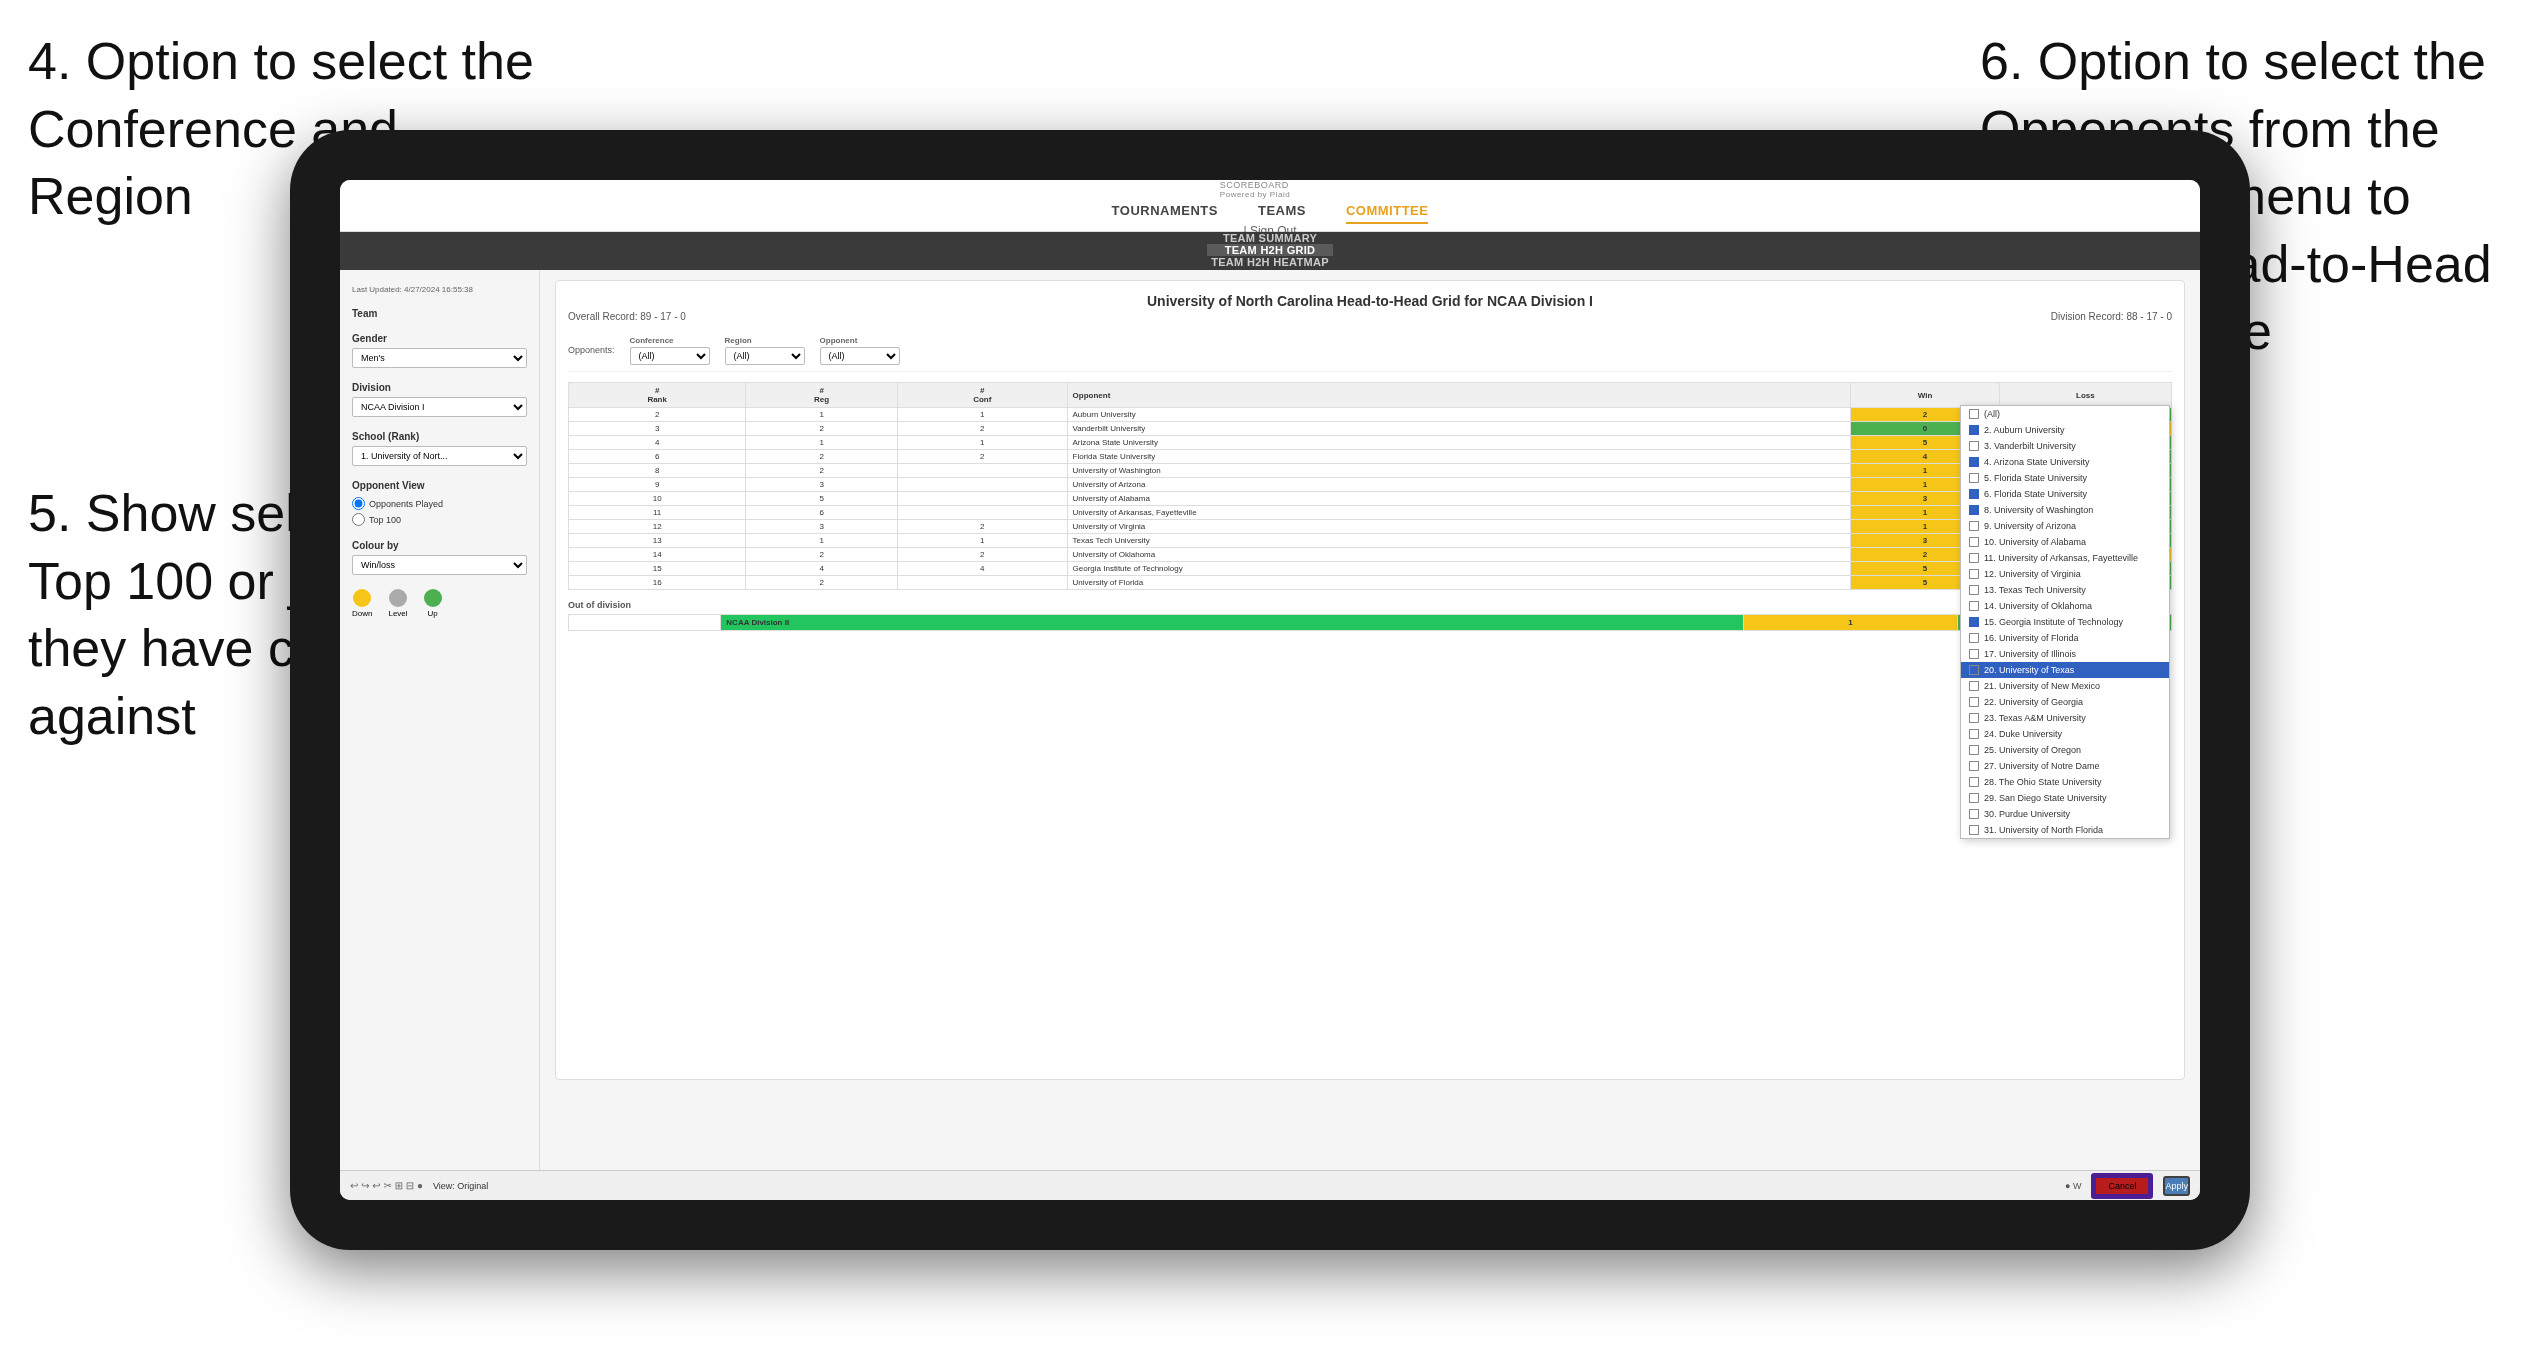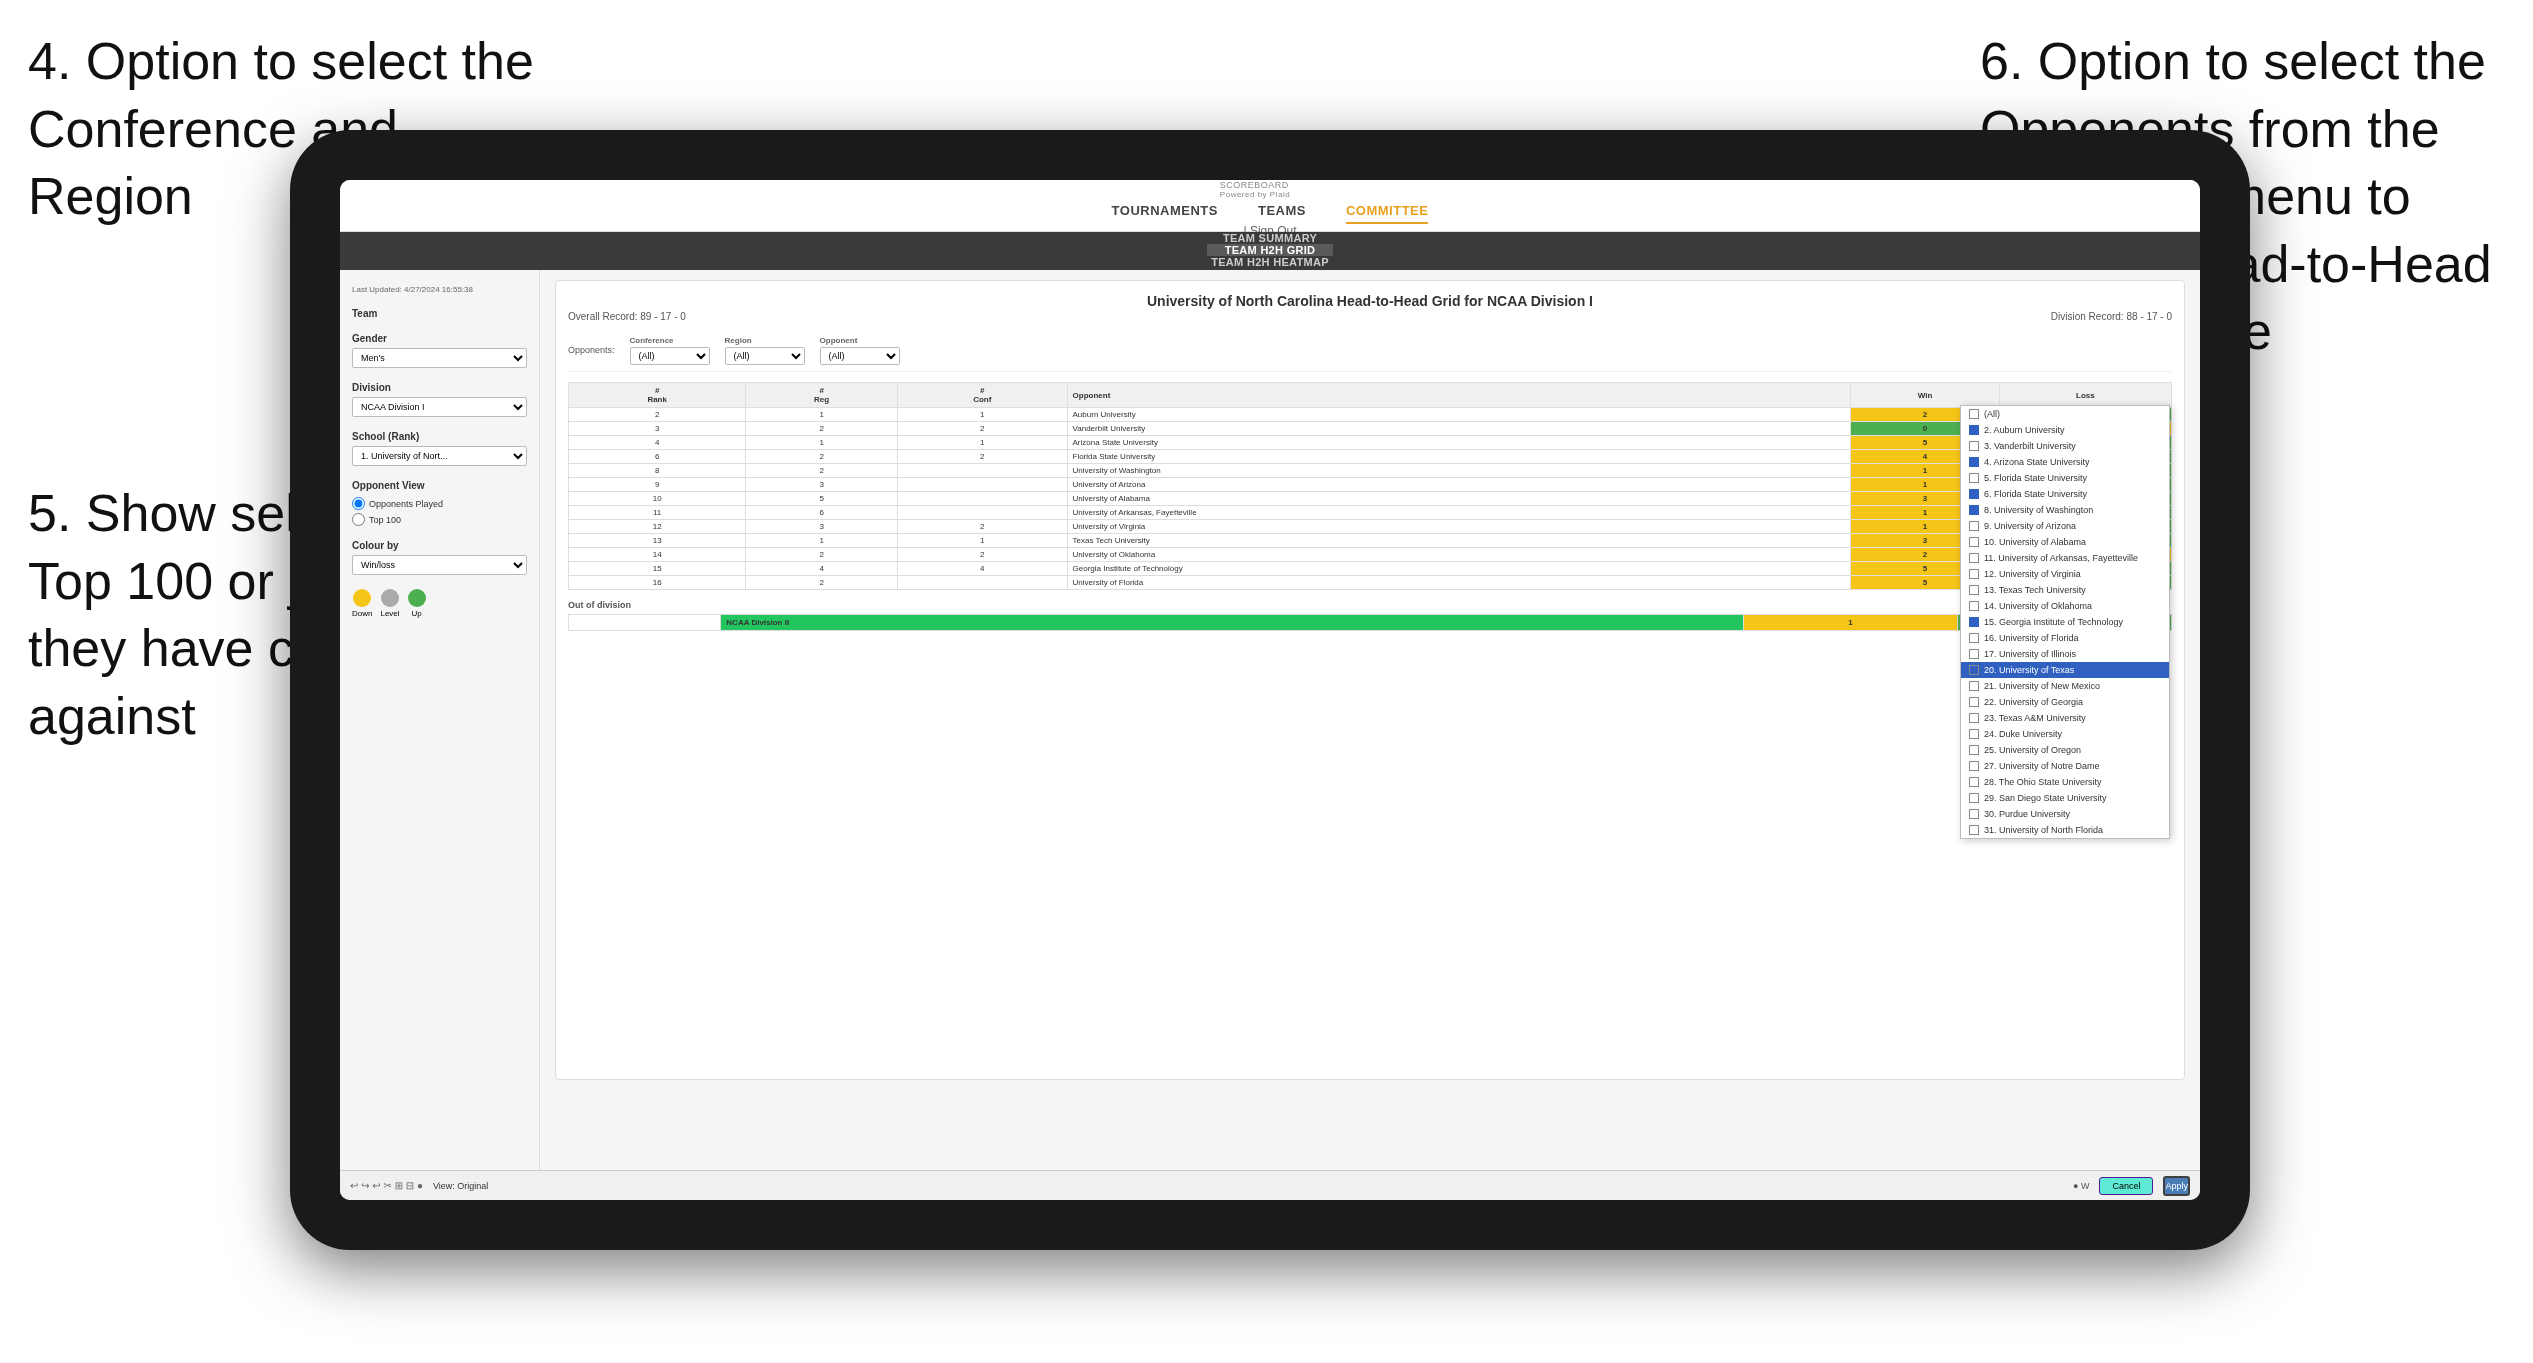--- a/index.html
+++ b/index.html
@@ -191,21 +191,21 @@
 
     .sidebar-section-title {
       font-size: 10px;
       font-weight: 700;
       color: #333;
       margin-bottom: 6px;
     }
 
     .color-legend {
       display: flex;
-      gap: 8px;
+      gap: 16px;
       align-items: center;
       margin-top: 6px;
     }
 
     .color-dot {
       display: flex;
       flex-direction: column;
       align-items: center;
       gap: 2px;
       font-size: 8px;
@@ -392,22 +392,22 @@
       gap: 5px;
       align-items: center;
     }
 
     .view-label {
       font-size: 9px;
       color: #333;
     }
 
     .btn-cancel {
-      background: #5eead4;
-      border: 1px solid #4c1d95;
+      background: #b91c1c;
+      border: 5px solid #4c1d95;
       border-radius: 3px;
       padding: 3px 12px;
       font-size: 9px;
       cursor: pointer;
     }
 
     .btn-apply {
       background: #4a7cb5;
       border: 2px solid #404040;
       border-radius: 3px;

